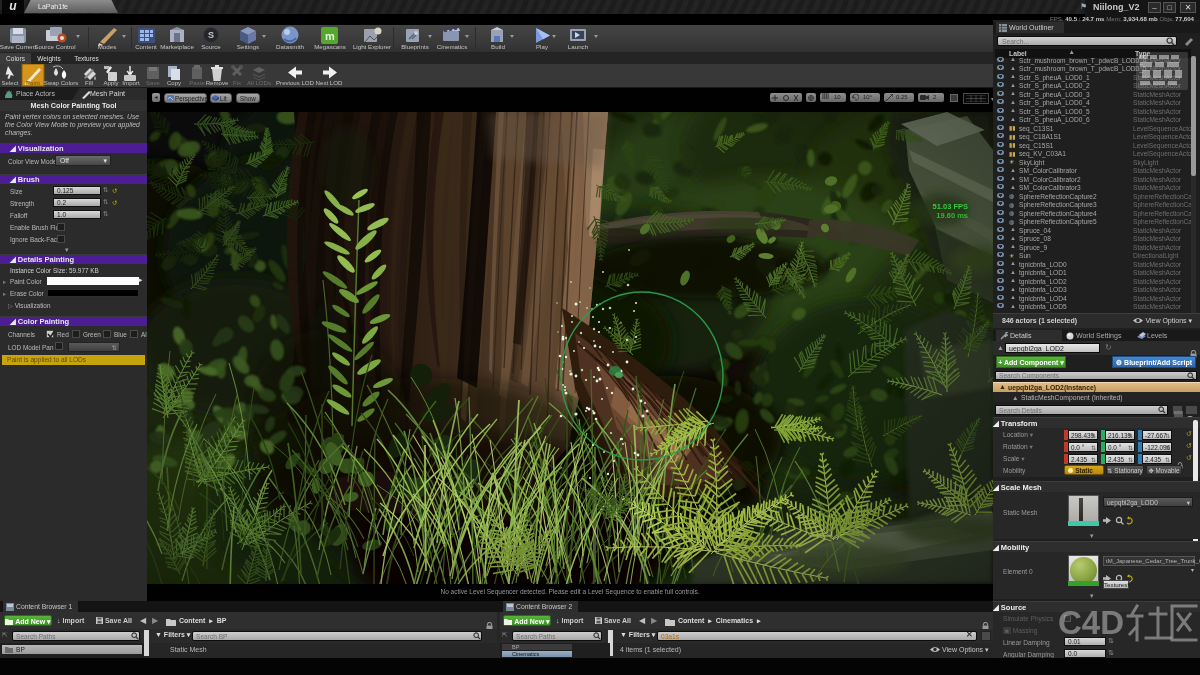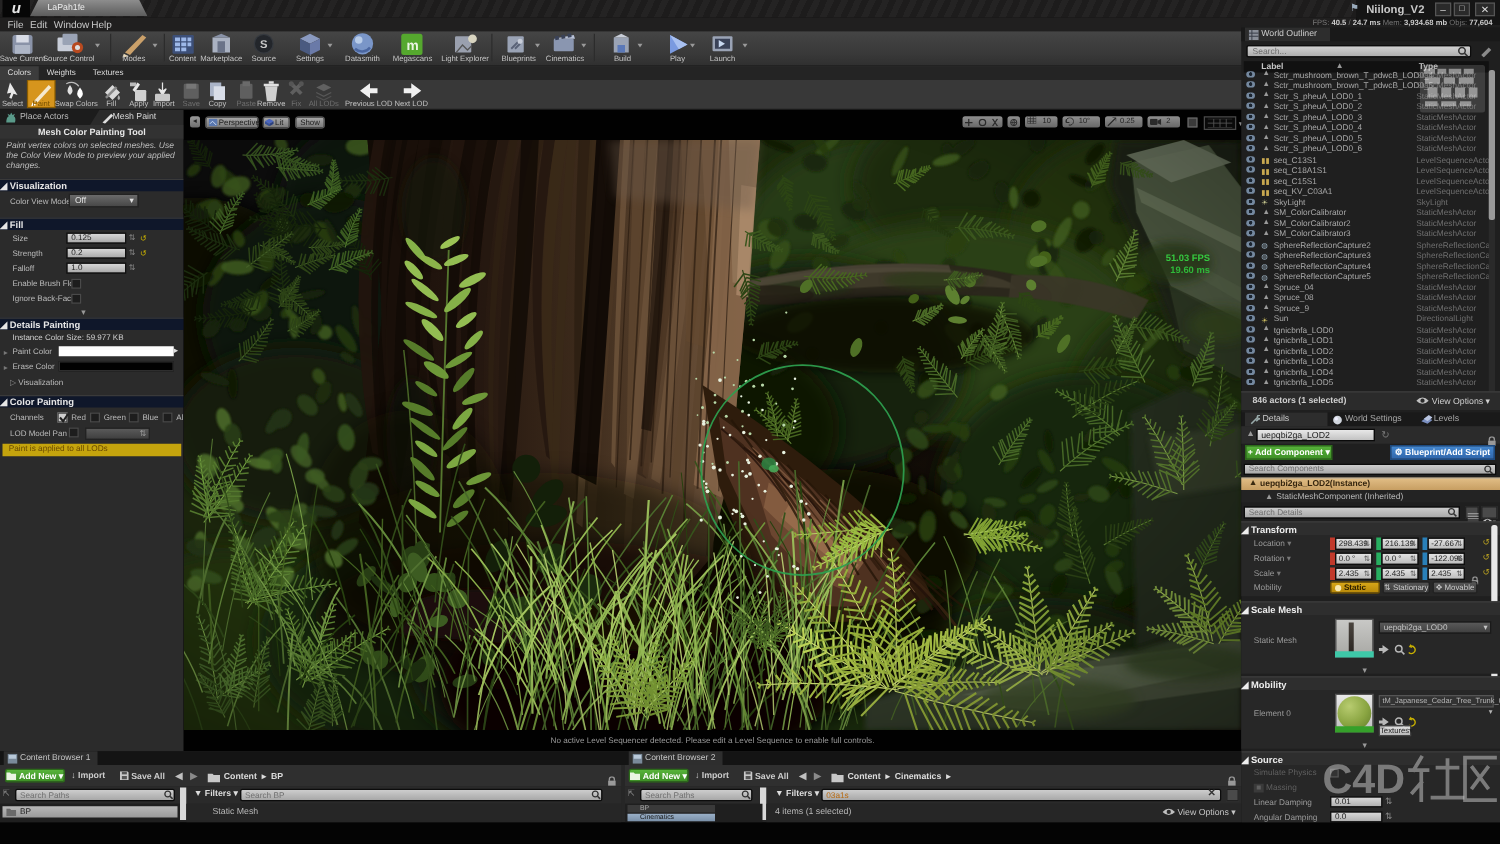--- a/index.html
+++ b/index.html
@@ -14,46 +14,40 @@
 #menubar span{position:absolute;top:1px;font-size:8px;color:#c8c8c8}
 #wintitle{left:1085px;top:0;width:115px;height:20px;background:#151515}
 
 #toolbar{left:0;top:25px;width:1085px;height:28px;background:linear-gradient(#454545,#383838 70%,#303030);border-bottom:1px solid #222}
 
 #tb2{left:0;top:53px;width:1085px;height:35px;background:#383838;border-bottom:1px solid #1a1a1a}
 #tb2tabs{left:0;top:53px;width:1085px;height:11px;background:#242424}
 .ptab{position:absolute;top:0;height:11px;font-size:6.5px;color:#ddd;text-align:center;line-height:11px}
 
 #lpanel{left:0;top:88px;width:147px;height:513px;background:#2b2b2b}
-.lsec{position:absolute;left:0;width:147px;height:10px;background:#0f172a;border-top:1px solid #3a3a3a;color:#e6e6e6;font-size:7.5px;font-weight:bold;line-height:10px}
+.lsec{position:absolute;left:0;width:147px;height:10px;background:#4c1d95;border-top:1px solid #3a3a3a;color:#e6e6e6;font-size:7.5px;font-weight:bold;padding-left:10px;line-height:10px}
 .lrow{position:absolute;font-size:6.4px;color:#bbb;white-space:nowrap}
 .linput{position:absolute;background:linear-gradient(#d8d8d8,#aaa);border:1px solid #111;color:#222;font-size:6.5px;padding-left:3px;line-height:8px}
 
 #vp{left:147px;top:88px;width:846px;height:513px;background:#020202}
 
 #rpanel{left:993px;top:20px;width:207px;height:641px;background:#1f1f1f}
 .rrow{position:absolute;font-size:6.6px;color:#9a9a9a;white-space:nowrap}
 .sech{position:absolute;left:993px;width:207px;height:11px;background:#2e2e2e;border-top:1px solid #3c3c3c;color:#eee;font-size:7.5px;font-weight:bold;line-height:11px}
 
 #bpanel{left:0;top:601px;width:993px;height:57px;background:#262626}
 
 .greenbtn{position:absolute;background:linear-gradient(#57b33a,#3e8f27);border:1px solid #2c6b1a;color:#fff;font-weight:bold;font-size:7px;text-align:center}
 </style></head><body>
 <div class="app">
 
   <div class="abs" id="titlebar"></div>
   <div class="abs" id="hatch"></div>
   <div class="abs" id="ulogo">u</div>
   <div class="abs" id="doctab">LaPah1fe</div>
-  <div class="abs" id="menubar">
-    <span style="left:6px">File</span>
-      <span style="left:24px">Edit</span>
-      <span style="left:43px">Window</span>
-      <span style="left:73px">Help</span>
-  </div>
 
   <div class="abs" id="wintitle"></div>
   <div class="abs" style="left:1080px;top:2px;width:10px;height:10px;color:#9ab;font-size:8px">⚑</div>
   <div class="abs" style="left:1093px;top:2px;color:#c9c9c9;font-size:9px;font-weight:bold">Niilong_V2</div>
   <div class="abs" style="left:1148px;top:2px;width:13px;height:11px;background:#2a2a2a;border:1px solid #555;color:#ddd;font-size:8px;text-align:center;line-height:9px">–</div>
   <div class="abs" style="left:1163px;top:2px;width:13px;height:11px;background:#2a2a2a;border:1px solid #555;color:#ddd;font-size:7px;text-align:center;line-height:10px">□</div>
   <div class="abs" style="left:1180px;top:2px;width:16px;height:11px;background:#2a2a2a;border:1px solid #555;color:#ddd;font-size:8px;text-align:center;line-height:10px">✕</div>
   <div class="abs" style="left:1040px;top:15px;width:156px;height:8px;font-size:6.1px;color:#888;text-align:right;padding-right:2px;white-space:nowrap;z-index:9"><span style="color:#777">FPS:</span> <b style="color:#ccc">40.5</b> <span style="color:#777">/</span> <b style="color:#ccc">24.7 ms</b> <span style="color:#777">Mem:</span> <b style="color:#ccc">3,934.68 mb</b> <span style="color:#777">Objs:</span> <b style="color:#ccc">77,604</b></div>
 
   <div class="abs" id="toolbar"></div>
@@ -244,21 +238,21 @@
     </svg>
   <div class="abs" style="left:72px;top:88px;width:75px;height:12px;background:#2b2b2b;clip-path:polygon(10% 0,100% 0,100% 100%,0 100%);color:#d8d8d8;font-size:7px;line-height:12px"><span style="margin-left:18px">Mesh Paint</span></div>
   <svg class="abs" style="left:81px;top:90px" width="10" height="9" viewBox="0 0 10 9">
       <path d="M1 8 L8 1 L9.5 2.5 L3 9 Z" fill="#ddd"></path>
     </svg>
   <div class="abs" style="left:0;top:100px;width:147px;height:11px;background:#323232;color:#e8e8e8;font-size:7.2px;font-weight:bold;text-align:center;line-height:11px">Mesh Color Painting Tool</div>
   <div class="abs" style="left:5px;top:113px;width:140px;font-size:6.8px;font-style:italic;color:#bdbdbd;line-height:8px">Paint vertex colors on selected meshes.  Use the Color View Mode to preview your applied changes.</div>
   <div class="lsec" style="top:143px">◢ Visualization</div>
   <div class="lrow" style="left:8px;top:158px">Color View Mode</div>
   <div class="abs" style="left:55px;top:155px;width:56px;height:11px;background:linear-gradient(#6a6a6a,#474747);border:1px solid #222;color:#e2e2e2;font-size:6.8px;line-height:10px;padding-left:4px">Off<span style="float:right;margin-right:3px">▾</span></div>
-  <div class="lsec" style="top:174px">◢ Fill</div>
+  <div class="lsec" style="top:174px">◢ Brush</div>
   <div class="lrow" style="left:10px;top:188px">Size</div>
   <div class="linput" style="left:53px;top:186px;width:48px;height:9px">0.125</div>
   <div class="lrow" style="left:103px;top:186px;color:#888">⇅</div>
     <div class="lrow" style="left:112px;top:187px;color:#c8b000">↺</div>
   <div class="lrow" style="left:10px;top:200px">Strength</div>
   <div class="linput" style="left:53px;top:198px;width:48px;height:9px">0.2</div>
   <div class="lrow" style="left:103px;top:198px;color:#888">⇅</div>
     <div class="lrow" style="left:112px;top:199px;color:#c8b000">↺</div>
   <div class="lrow" style="left:10px;top:212px">Falloff</div>
   <div class="linput" style="left:53px;top:210px;width:48px;height:9px">1.0</div>

